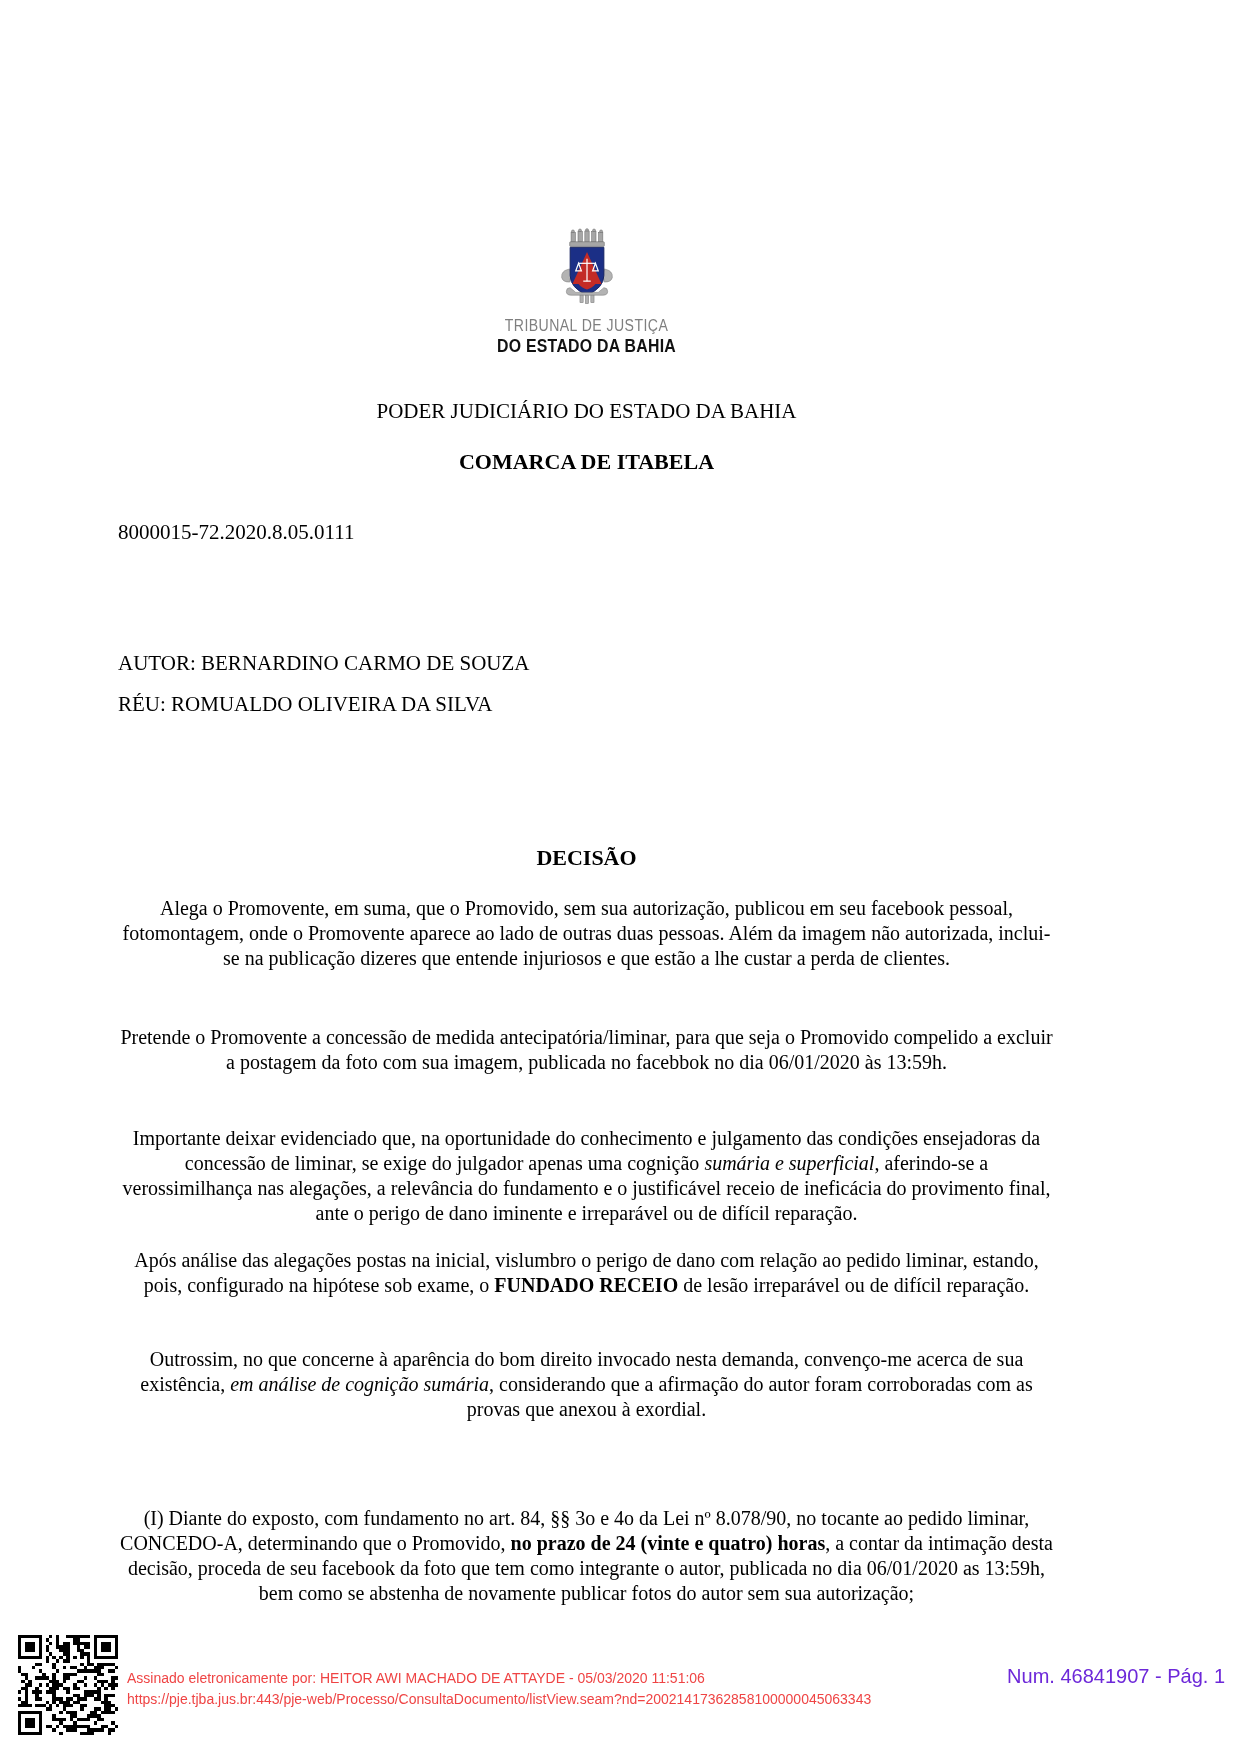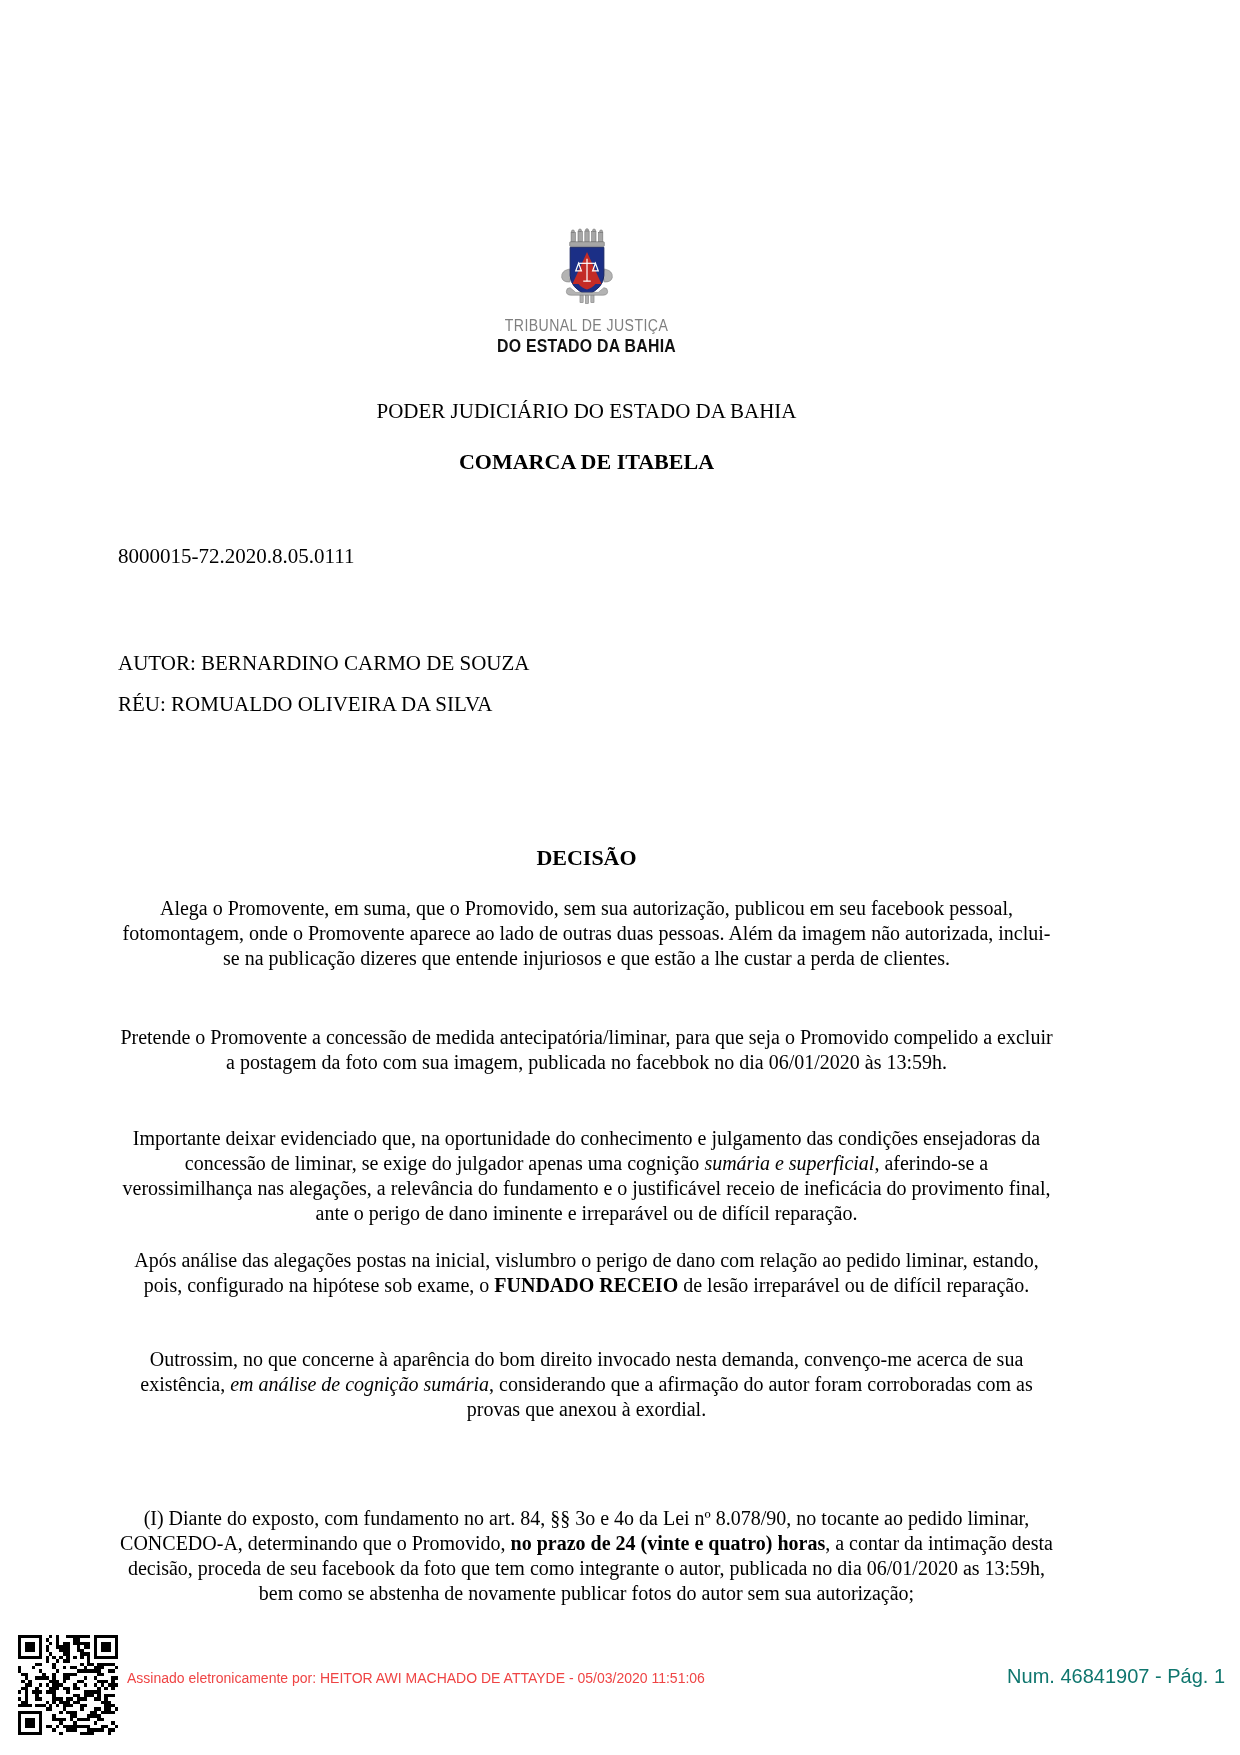--- a/index.html
+++ b/index.html
@@ -29,21 +29,21 @@
   }
   .crest-l2{
     font-family:"Liberation Sans", sans-serif;
     font-size:18px;font-weight:bold;letter-spacing:.3px;color:#111;
     transform:scaleX(.88);transform-origin:center;
     margin-top:1px;white-space:nowrap;
   }
 
   .poder{top:399px;text-align:center;font-size:21px;}
   .comarca{top:449px;text-align:center;font-size:22px;font-weight:bold;}
-  .case-number{top:544px;font-size:21px;}
+  .case-number{top:520px;font-size:21px;}
   .party{font-size:21px;}
   .autor{top:651px;}
   .reu{top:692px;}
   .decisao{top:845px;text-align:center;font-size:22px;font-weight:bold;font-family:Liberation Serif, serif;}
 
   .para{
     position:absolute;left:0;width:100%;
     margin:0;
     font-size:20px;line-height:25px;text-align:center;
   }
@@ -57,21 +57,21 @@
   }
   .sig-block{
     position:absolute;left:127px;top:1668px;
     font-family:"Liberation Sans", sans-serif;
     font-size:14px;line-height:21px;color:#ef4444;
     white-space:nowrap;
   }
   .num-pag{
     position:absolute;right:15px;top:1665px;
     font-family:"Liberation Sans", sans-serif;
-    font-size:20px;color:#0f766e;
+    font-size:20px;color:#6d28d9;
     white-space:nowrap;
   }
 </style>
 </head>
 <body>
 
 <div class="column">
 
   <div class="abs crest">
     <svg width="60" height="84" viewBox="0 0 64 86" aria-hidden="true">
@@ -165,15 +165,16 @@
       <path fill="#fff" d="M23 1h5v5h-5z"></path>
       <path fill="#000" d="M24 2h3v3h-3z"></path>
       <path fill="#000" d="M0 22h7v7h-7z"></path>
       <path fill="#fff" d="M1 23h5v5h-5z"></path>
       <path fill="#000" d="M2 24h3v3h-3z"></path>
     </svg>
 </div>
 
 <div class="sig-block">
   <div>Assinado eletronicamente por: HEITOR AWI MACHADO DE ATTAYDE - 05/03/2020 11:51:06</div>
+  <div>https://pje.tjba.jus.br:443/pje-web/Processo/ConsultaDocumento/listView.seam?nd=20021417362858100000045063343</div>
 </div>
 
 <div class="num-pag">Num. 46841907 - Pág. 1</div>
 
 </body></html>

